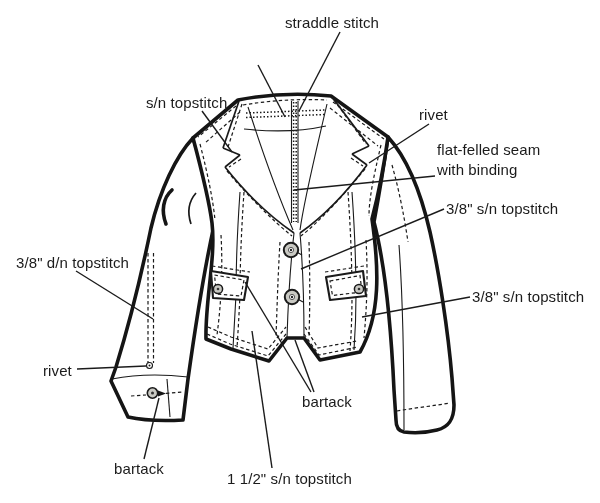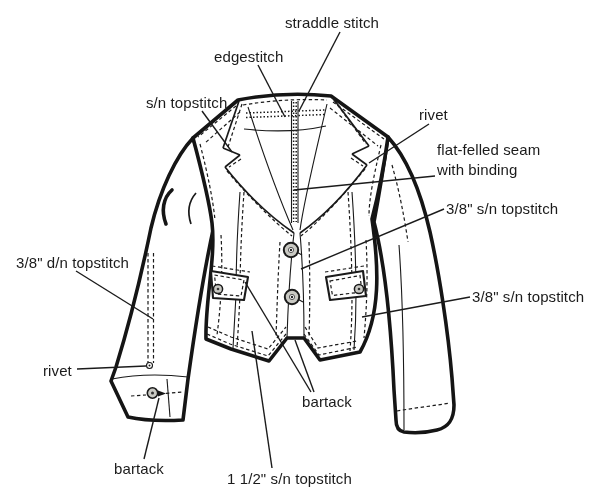--- a/index.html
+++ b/index.html
@@ -171,21 +171,20 @@
         <line x1="77" y1="369" x2="146" y2="366" class="leader"></line>
         <line x1="144" y1="459" x2="159" y2="398" class="leader"></line>
         <line x1="311" y1="392" x2="245" y2="282" class="leader"></line>
         <line x1="314" y1="392" x2="295" y2="340" class="leader"></line>
         <line x1="272" y1="468" x2="252" y2="331" class="leader"></line>
       </g>
   </svg>
 
   <div id="labels">
       <div class="callout" style="left: 285px; top: 13px;">straddle stitch</div>
-      <div class="callout" style="left: 214px; top: 47px;">edgestitch</div>
       <div class="callout" style="left: 146px; top: 93px;">s/n topstitch</div>
       <div class="callout" style="left: 419px; top: 105px;">rivet</div>
       <div class="callout" style="left: 437px; top: 140px;">flat-felled seam
 with binding</div>
       <div class="callout" style="left: 446px; top: 199px;">3/8" s/n topstitch</div>
       <div class="callout" style="left: 472px; top: 287px;">3/8" s/n topstitch</div>
       <div class="callout" style="left: 16px; top: 253px;">3/8" d/n topstitch</div>
       <div class="callout" style="left: 43px; top: 361px;">rivet</div>
       <div class="callout" style="left: 114px; top: 459px;">bartack</div>
       <div class="callout" style="left: 302px; top: 392px;">bartack</div>

